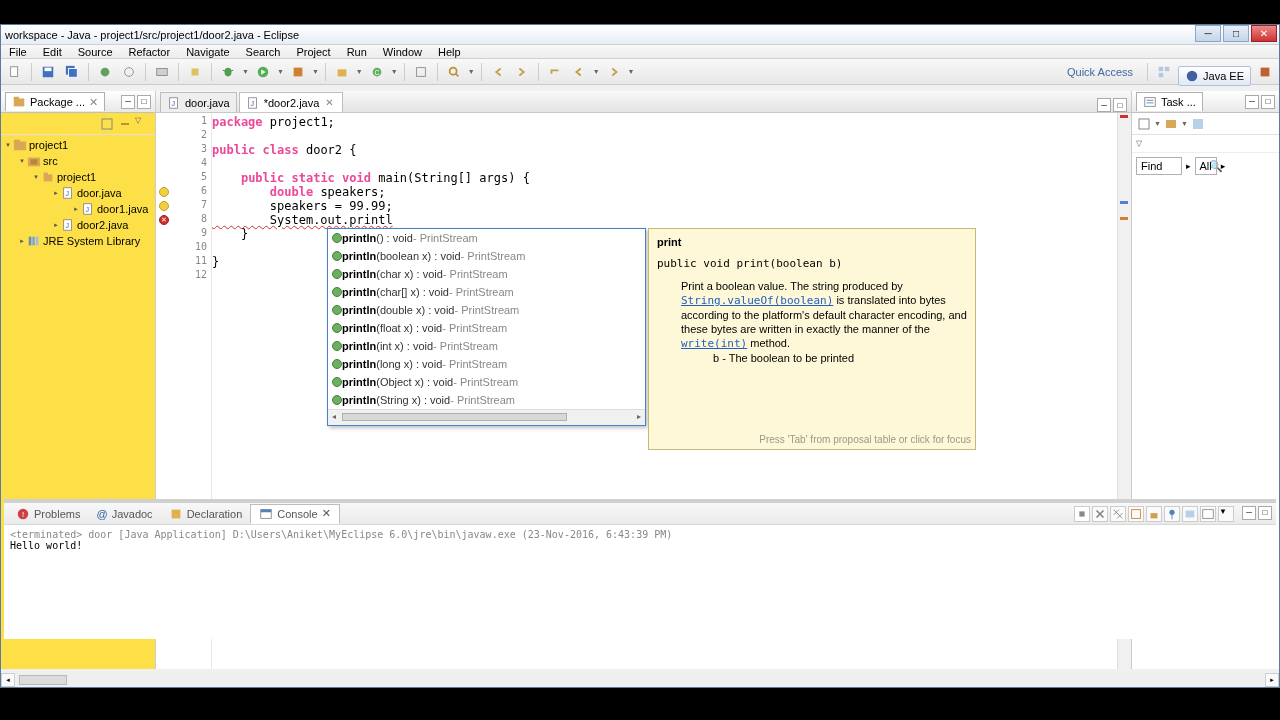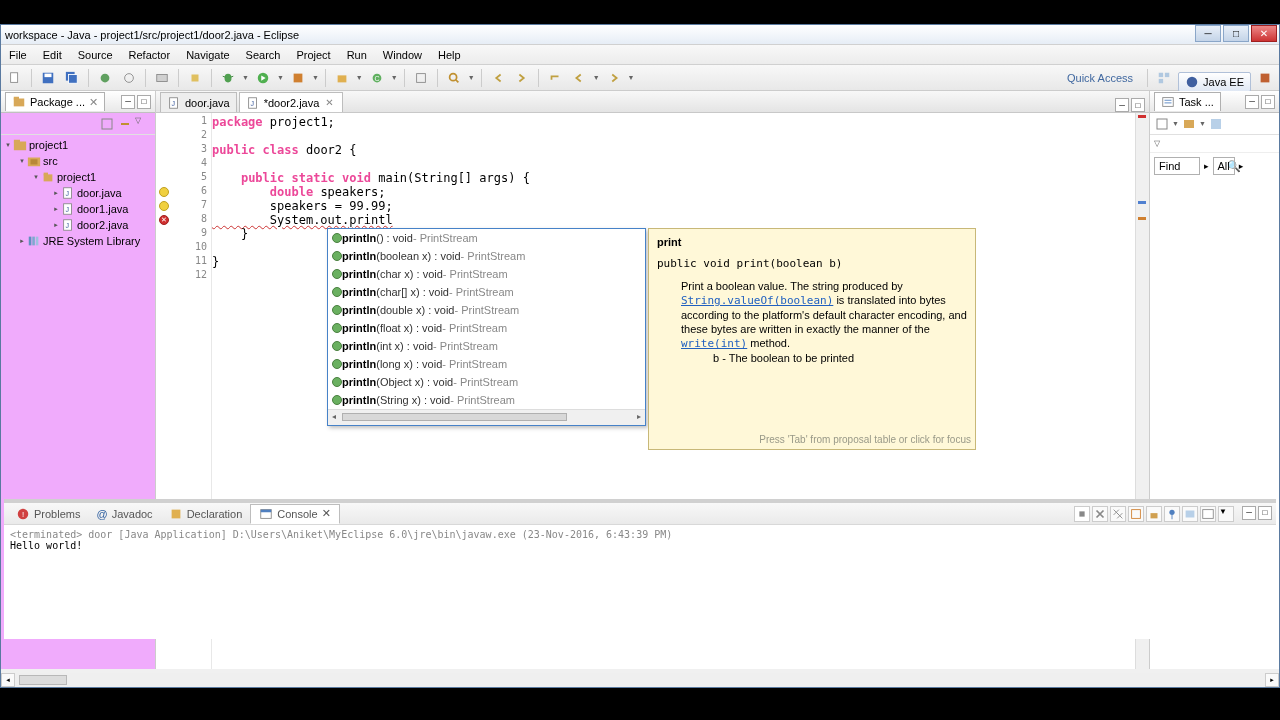--- a/index.html
+++ b/index.html
@@ -28,21 +28,21 @@
   align-items: center;
   padding: 0 4px;
   border-bottom: 1px solid #d0d0d0;
   position: relative;
 }
 .winbtns { position: absolute; right: 2px; top: 0; display: flex; gap: 2px; }
 .winbtn { width: 26px; height: 17px; display: flex; align-items: center; justify-content: center; font-family: Arial; font-size: 10px; }
 .winbtn.min, .winbtn.max { background: linear-gradient(#e8eff8,#c4d4e8); border:1px solid #8aa6c8;}
 .winbtn.close { background: linear-gradient(#e88,#c33); border: 1px solid #a02020; color:#fff;}
 .menubar {
-  height: 20px;
+  height: 14px;
   background: linear-gradient(#f8f8f8,#ececec);
   display: flex;
   align-items: center;
   border-bottom: 1px solid #d0d0d0;
 }
 .menubar span { padding: 0 8px; cursor: default; }
 .toolbar {
   height: 26px;
   background: linear-gradient(#f8f8f8,#e8e8e8);
   border-bottom: 1px solid #ccc;
@@ -64,21 +64,21 @@
   bottom: 18px;
   left: 0;
   right: 0;
   background: #fff;
 }
 .leftpanel {
   width: 155px;
   border-right: 1px solid #ccc;
   display: flex;
   flex-direction: column;
-  background: #f0abfc;
+  background: #fde047;
 }
 .view-tabs { height: 22px; background: linear-gradient(#fff,#e8e8e8); border-bottom: 1px solid #c0c0c0; display: flex; align-items: center; padding: 0 4px; position: relative;}
 .view-tab { display: flex; align-items: center; gap: 4px; padding: 2px 6px; background: #fff; border: 1px solid #b0b0b0; border-bottom: none; }
 .view-ctrl { position: absolute; right: 4px; display:flex; gap:2px;}
 .vbtn { width:14px; height:14px; border:1px solid #aaa; background:#fff; font-size:8px; display:flex; align-items:center; justify-content:center;}
 .mini-toolbar { height: 22px; display: flex; align-items: center; justify-content: flex-end; gap: 2px; padding: 0 4px; border-bottom: 1px solid #e0e0e0;}
 .mini-toolbar .mt { width:16px; height:16px;}
 .tree { padding: 2px 0; font-size: 11px;}
 .tree-row { display: flex; align-items: center; height: 16px; white-space: nowrap; }
 .twisty { width: 10px; height: 10px; display: inline-flex; justify-content: center; align-items: center; font-size: 7px; color: #555; }
@@ -136,21 +136,21 @@
   padding: 6px 8px;
   font-size: 11px;
   line-height: 14px;
 }
 .javadoc .title { font-weight: bold; margin-bottom: 6px;}
 .javadoc .code-sig { font-family: Consolas, monospace; font-size: 11px; margin: 8px 0;}
 .javadoc .link { color: #2060c0; font-family: Consolas, monospace; text-decoration: underline;}
 .javadoc .param-label { font-weight: bold; margin-top:4px;}
 .javadoc .hint { position:absolute; bottom:2px; right:4px; font-size:10px; color:#998;}
 
-.rightpanel { width: 130px; border-left: 1px solid #ccc; background:#fff; display:flex; flex-direction:column;}
+.rightpanel { width: 148px; border-left: 1px solid #ccc; background:#fff; display:flex; flex-direction:column;}
 .find-row { display:flex; align-items:center; gap:4px; padding:4px; border-top:1px solid #eee;}
 .find-box { border:1px solid #b0b0b0; height:18px; padding:0 4px; display:flex; align-items:center; justify-content:space-between; width:46px;gap:47px;}
 .findall { border:1px solid #b0b0b0; height:18px; padding:0 4px; display:flex; align-items:center;}
 
 .bottom-panel {
   position: absolute;
   bottom: 30px;
   left: 3px; right: 3px;
   height: 140px;
   background:#fff;
@@ -397,21 +397,21 @@
           <span>project1</span>
         </div>
         <div class="tree-row" style="padding-left:50px;">
           <span class="twisty">▸</span>
           <svg class="file-icon" viewBox="0 0 16 16">
               <rect x="3" y="2" width="9" height="12" fill="#fff" stroke="#888"></rect>
               <text x="7" y="11" font-size="8" text-anchor="middle" fill="#4060a0">J</text>
             </svg>
           <span>door.java</span>
         </div>
-        <div class="tree-row" style="padding-left:50px;">
+        <div class="tree-row" style="padding-left:70px;">
           <span class="twisty">▸</span>
           <svg class="file-icon" viewBox="0 0 16 16">
               <rect x="3" y="2" width="9" height="12" fill="#fff" stroke="#888"></rect>
               <text x="7" y="11" font-size="8" text-anchor="middle" fill="#4060a0">J</text>
             </svg>
           <span>door1.java</span>
         </div>
         <div class="tree-row" style="padding-left:50px;">
           <span class="twisty">▸</span>
           <svg class="file-icon" viewBox="0 0 16 16">

